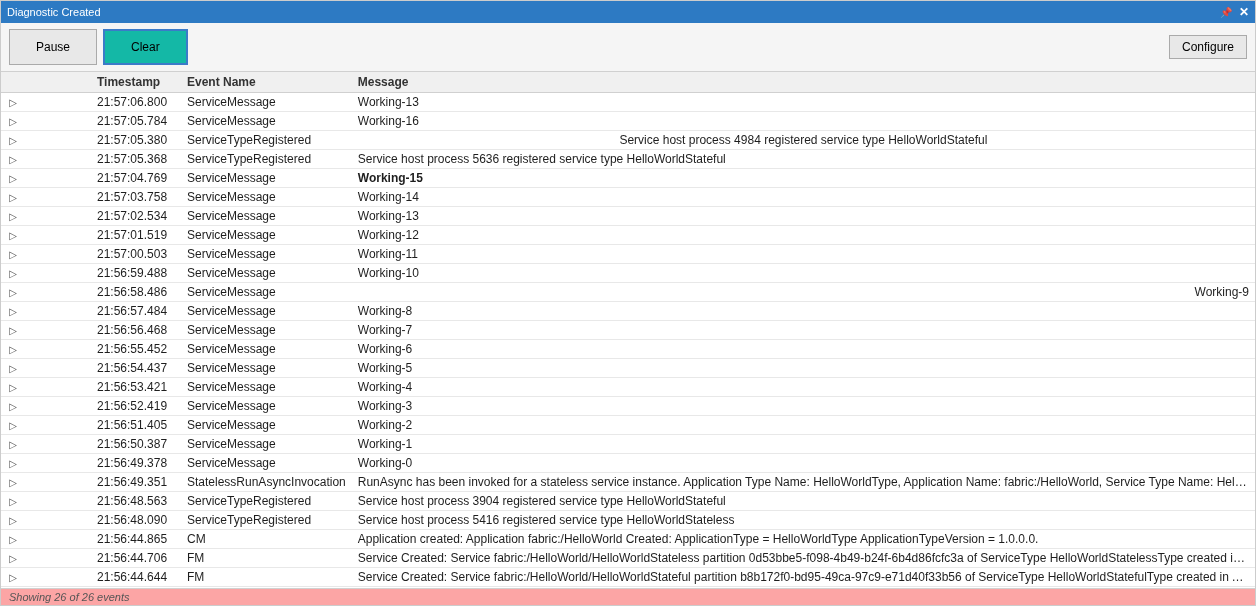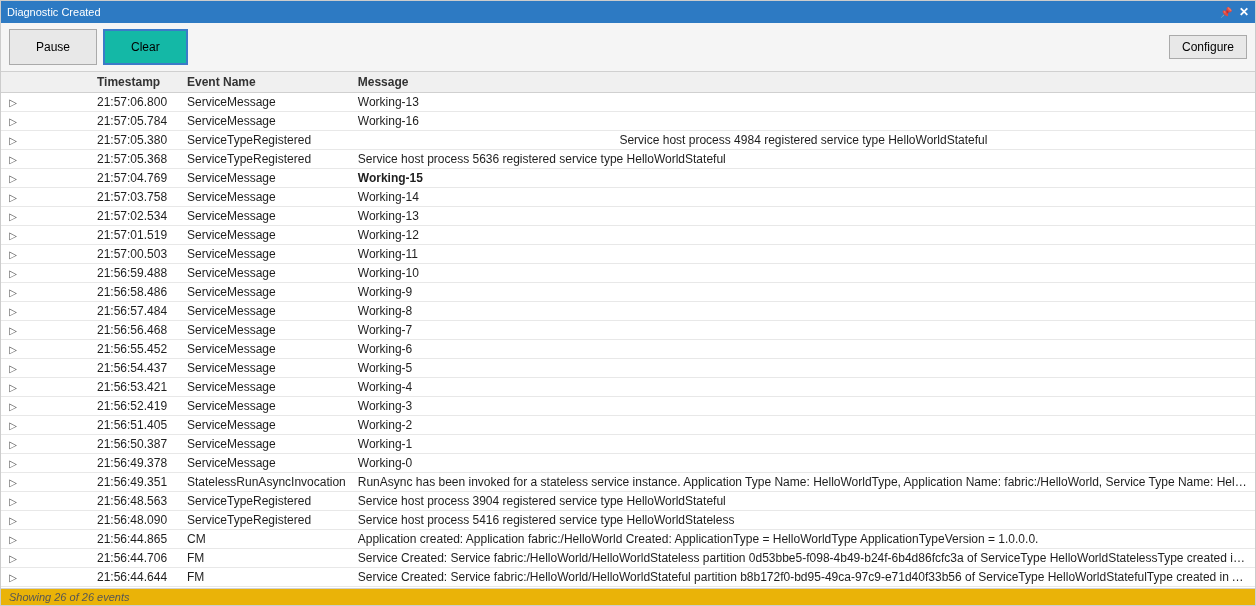--- a/index.html
+++ b/index.html
@@ -155,21 +155,21 @@
       color: #555;
       font-size: 10px;
       cursor: pointer;
     }
 
     .col-timestamp { width: 90px; }
     .col-eventname { width: 170px; }
     .col-message { }
 
     .footer-bar {
-      background: #eab308;
+      background: #fca5a5;
       border-top: 1px solid #d0d0d0;
       padding: 2px 8px;
       font-size: 11px;
       color: #555;
       flex-shrink: 0;
       font-style: italic;
     }
   </style>
 </head>
 <body>
@@ -257,21 +257,21 @@
           <tr>
             <td style="width: 18px; padding-left: 4px;"><span class="expander">▷</span></td>
             <td class="col-timestamp">21:56:59.488</td>
             <td class="col-eventname">ServiceMessage</td>
             <td class="col-message" style="max-width: 750px; overflow: hidden; text-overflow: ellipsis; white-space: nowrap;">Working-10</td>
           </tr>
           <tr>
             <td style="width: 18px; padding-left: 4px;"><span class="expander">▷</span></td>
             <td class="col-timestamp">21:56:58.486</td>
             <td class="col-eventname">ServiceMessage</td>
-            <td class="col-message" style="max-width: 750px; overflow: hidden; text-overflow: ellipsis; white-space: nowrap;">Working-9</td>
+            <td class="col-message" style="max-width: 750px; overflow: hidden; text-overflow: ellipsis; white-space: nowrap; text-align: right;">Working-9</td>
           </tr>
           <tr>
             <td style="width: 18px; padding-left: 4px;"><span class="expander">▷</span></td>
             <td class="col-timestamp">21:56:57.484</td>
             <td class="col-eventname">ServiceMessage</td>
             <td class="col-message" style="max-width: 750px; overflow: hidden; text-overflow: ellipsis; white-space: nowrap;">Working-8</td>
           </tr>
           <tr>
             <td style="width: 18px; padding-left: 4px;"><span class="expander">▷</span></td>
             <td class="col-timestamp">21:56:56.468</td>

